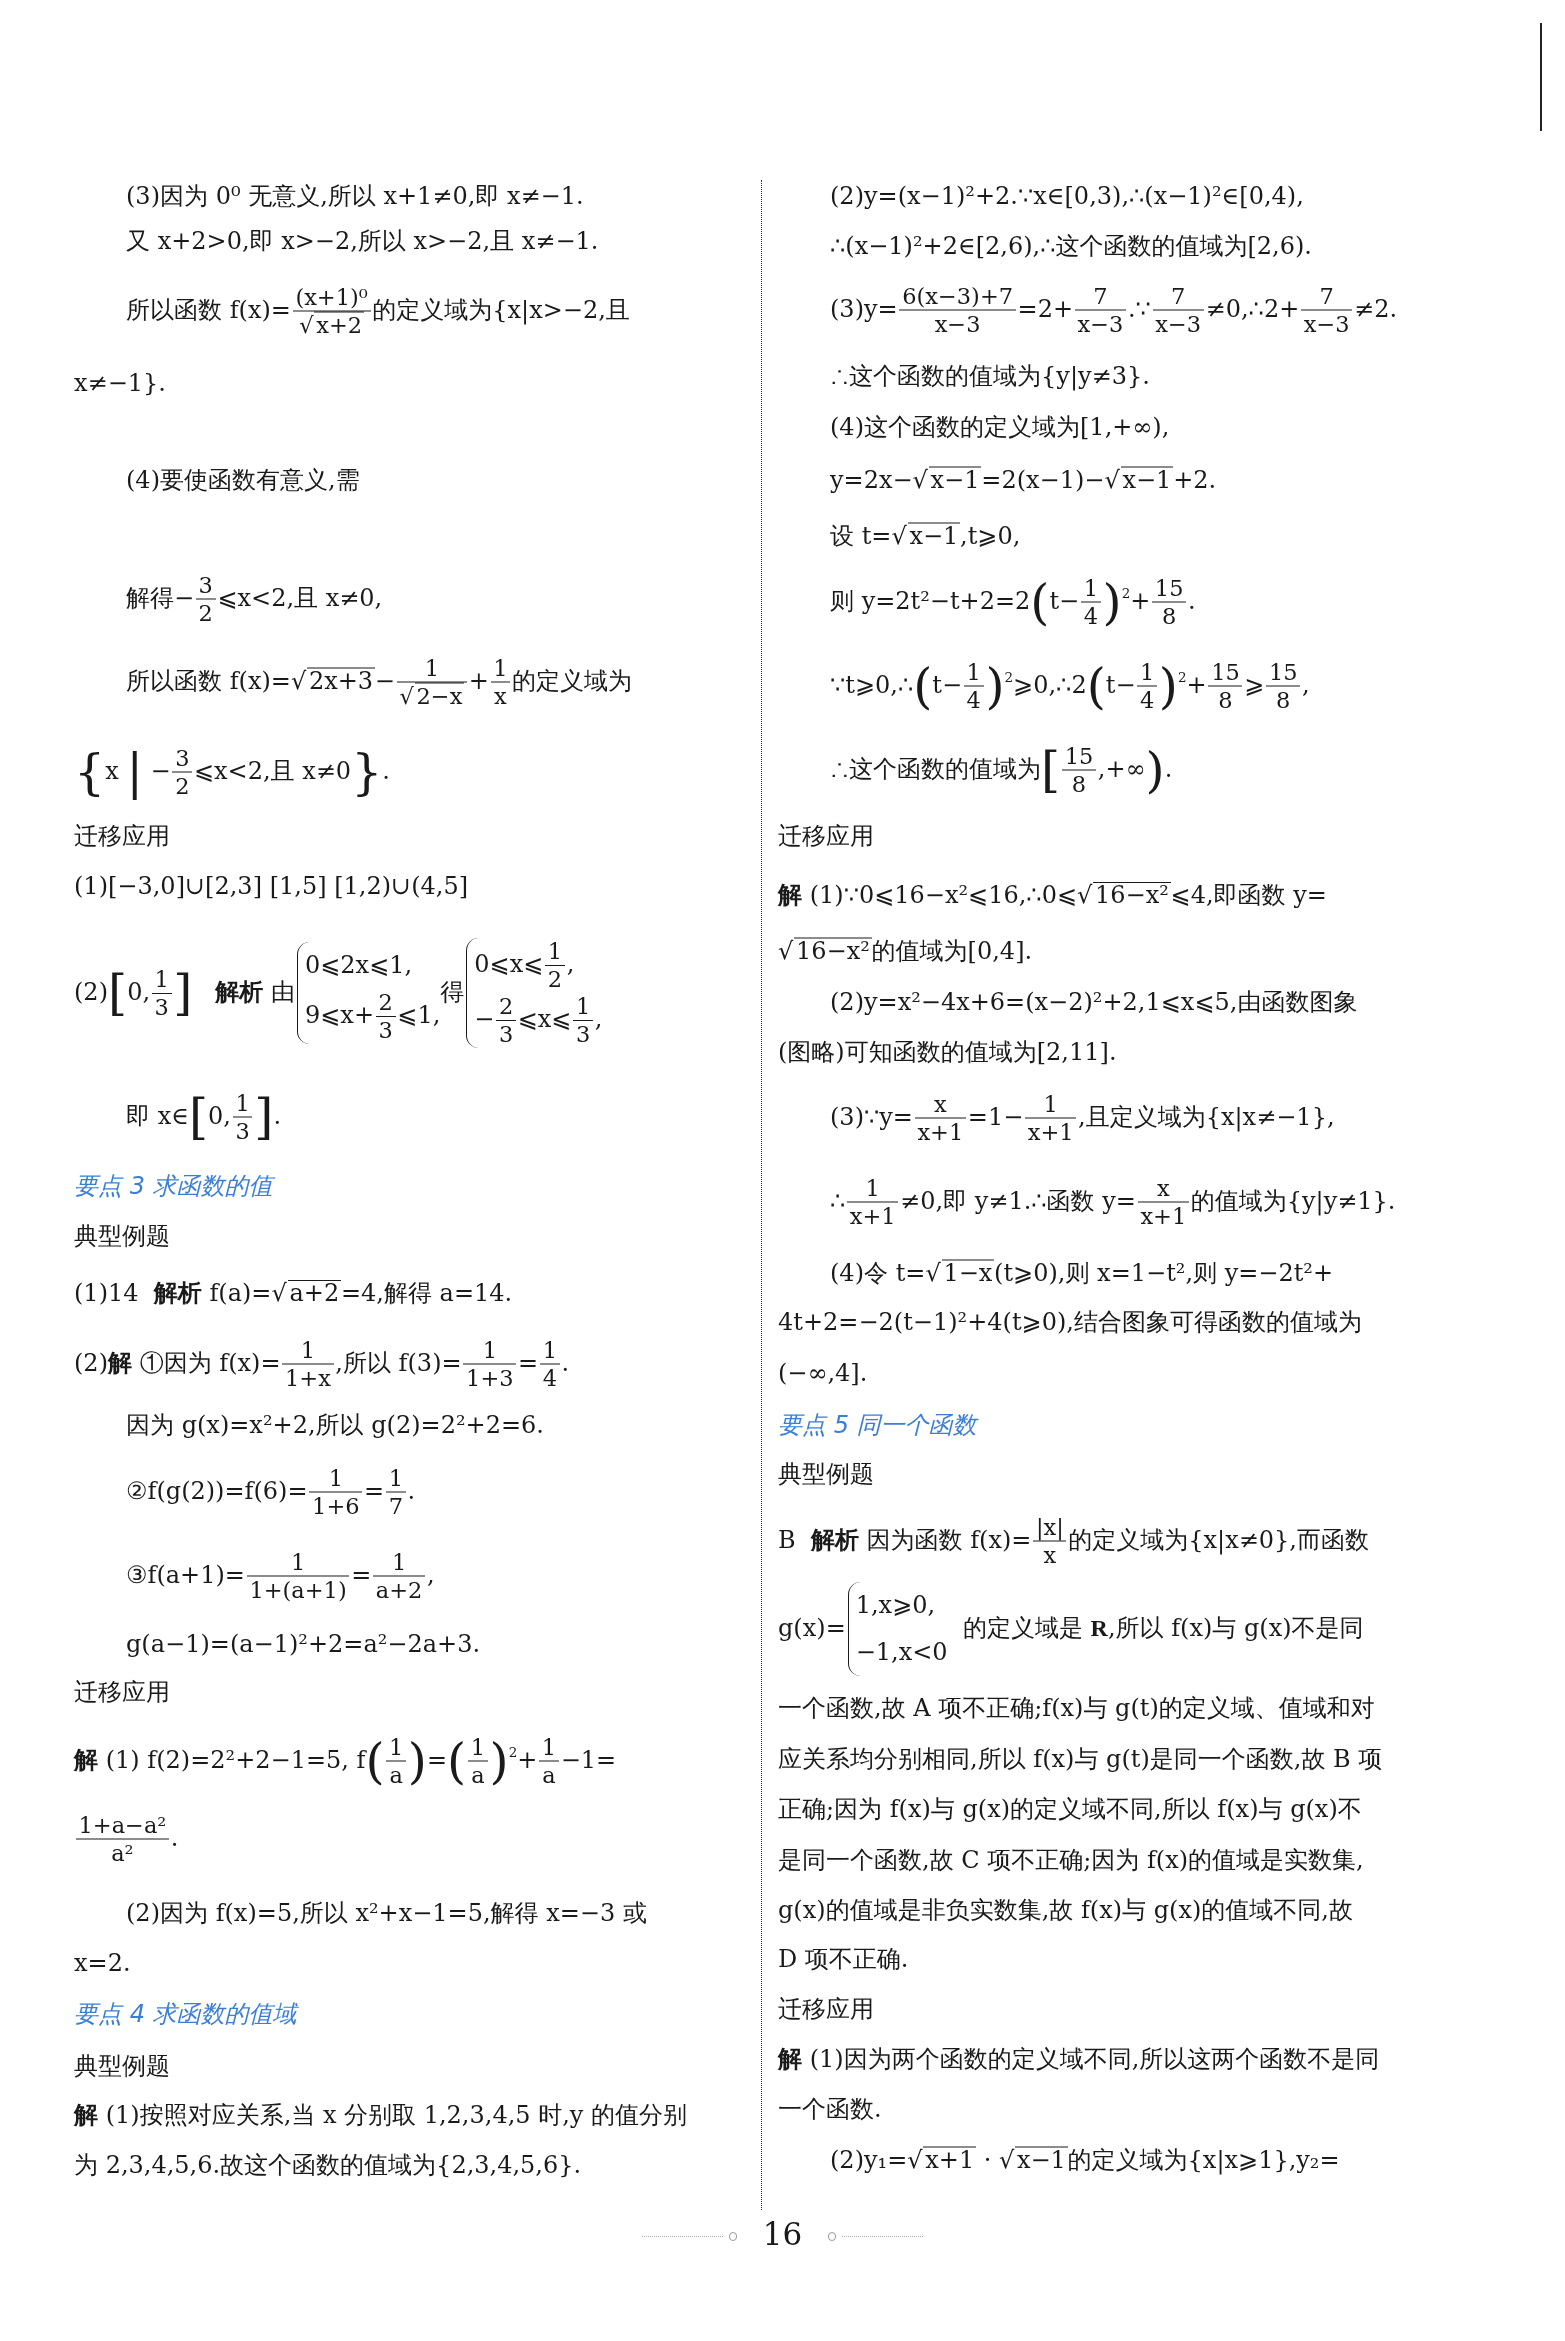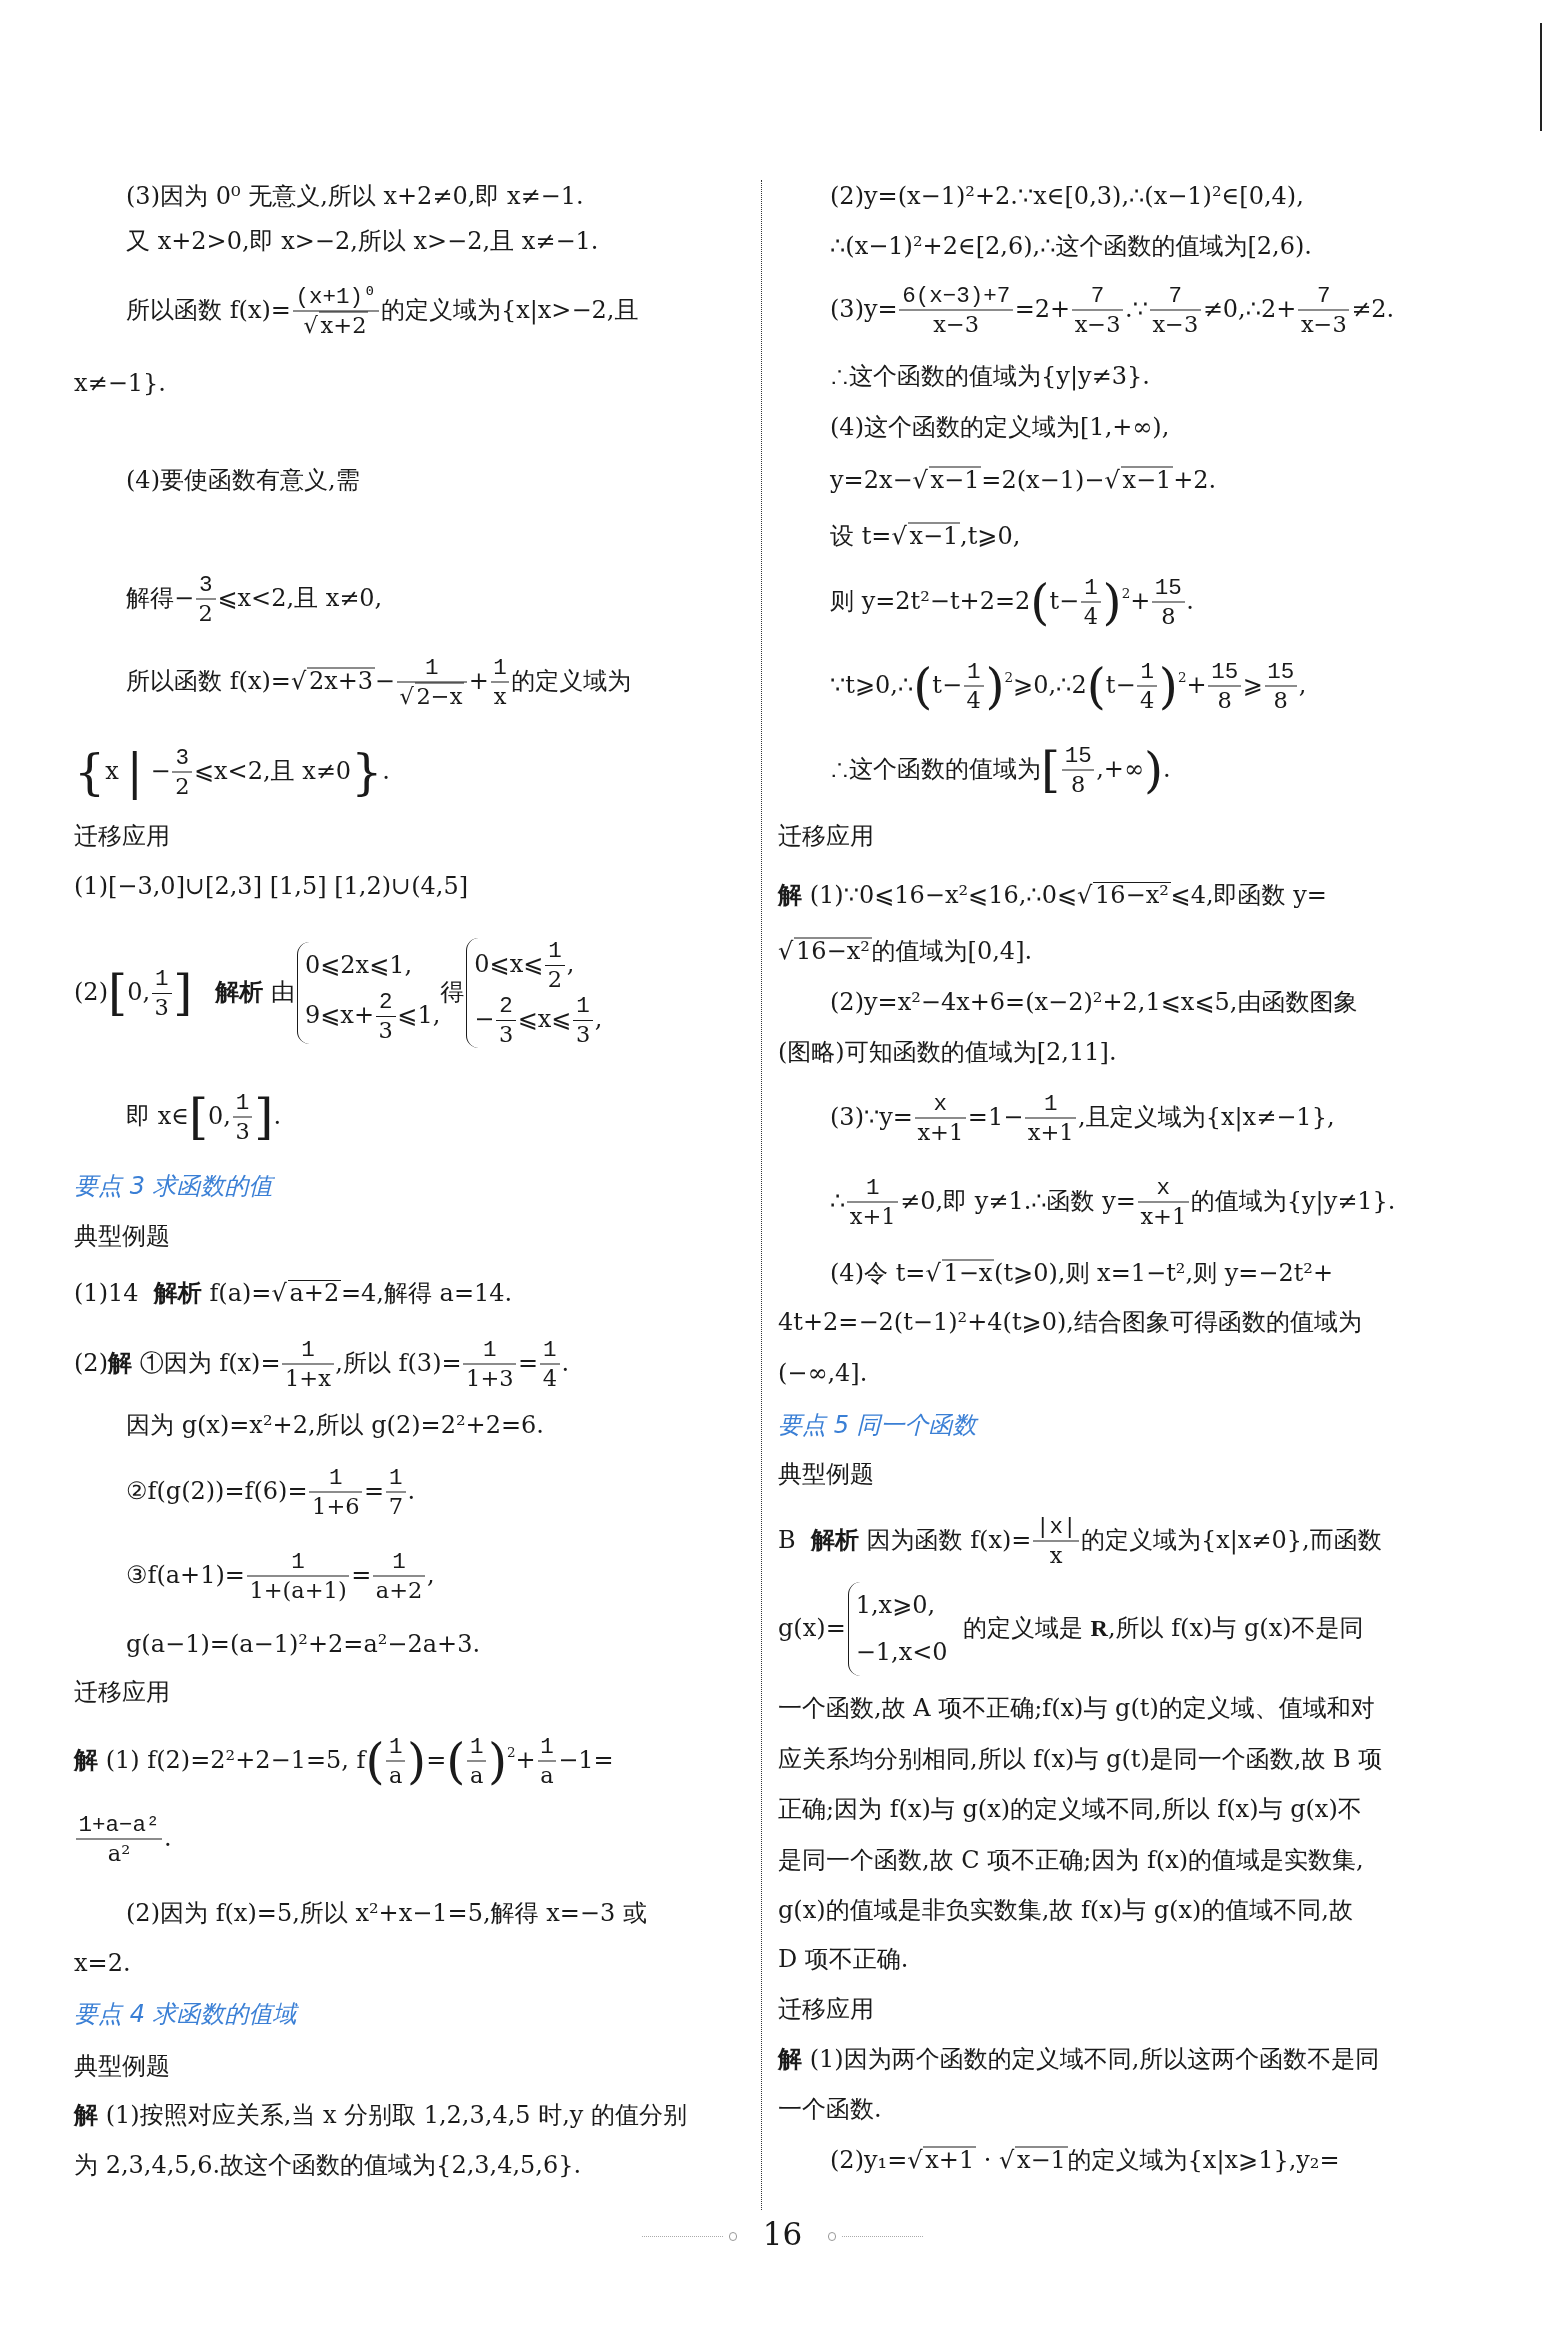--- a/index.html
+++ b/index.html
@@ -5,41 +5,41 @@
   html,body{margin:0;padding:0;background:#ffffff;}
   body{width:1565px;height:2342px;position:relative;overflow:hidden;
        font-family:"DejaVu Serif","Liberation Serif",serif;color:#1a1a1a;font-size:24px;}
   .ln{position:absolute;white-space:nowrap;line-height:31px;transform:translateY(-50%);}
   .r{font-family:"Liberation Serif","DejaVu Serif",serif;}
   .b{font-weight:bold;}
   .hd{font-family:"DejaVu Sans","Liberation Sans",sans-serif;font-size:24px;text-align:right;}
   .blue{color:#3a7fd5;font-style:italic;}
   .frac{display:inline-block;vertical-align:middle;text-align:center;margin:0 1.8px;font-size:22.5px;line-height:27px;}
   .frac>span{display:block;padding:0 2.7px;}
-  .frac>span.num{border-bottom:1.8px solid #1a1a1a;font-family:Liberation Mono, monospace;}
+  .frac>span.num{border-bottom:1.8px solid #1a1a1a;}
   .sqrt{display:inline-block;border-top:1.8px solid #1a1a1a;padding:0 1.8px;margin-left:0.9px;line-height:25px;text-align:center;}
   .sqrt-sign{font-family:"DejaVu Serif",serif;font-style:normal;}
   sup{font-size:13.5px;vertical-align:10.8px;}
   .brace{display:inline-block;vertical-align:middle;border-left:1.8px solid #1a1a1a;border-radius:12.6px 0 0 12.6px;padding-left:7.2px;margin-left:1.8px;}
   .brace>div{line-height:47px;}
   .big{font-size:49px;vertical-align:middle;font-family:"DejaVu Serif",serif;font-weight:lighter;}
   .divider{position:absolute;left:761px;top:180px;height:2030px;border-left:1.8px dotted #333;}
   .edge{position:absolute;left:1540px;top:22.5px;height:108px;border-left:2.7px solid #222;}
   .pager{position:absolute;left:0;width:1565px;top:2216px;text-align:center;font-size:31px;font-family:"DejaVu Serif",serif;}
   .pline{display:inline-block;width:81px;border-top:1.8px dotted #aaa;vertical-align:middle;margin:0 5.4px;}
   .pdot{display:inline-block;width:6.3px;height:6.3px;border:1.4px solid #999;border-radius:50%;vertical-align:middle;}
 </style>
 </head>
 <body>
 
 <div class="edge"></div>
 <div class="divider"></div>
 
 <div>
-  <div class="ln" style="left:126px;top:196px">(3)因为 0⁰ 无意义,所以 x+2≠0,即 x≠−1.</div>
+  <div class="ln" style="left:126px;top:196px">(3)因为 0⁰ 无意义,所以 x+1≠0,即 x≠−1.</div>
   <div class="ln" style="left:126px;top:241px">又 x+2&gt;0,即 x&gt;−2,所以 x&gt;−2,且 x≠−1.</div>
   <div class="ln" style="left:126px;top:311px">
     <span>所以函数 f(x)=</span><span class="frac"><span class="num">(x+1)⁰</span><span><span class="sqrt-sign">√</span><span class="sqrt">x+2</span></span></span><span>的定义域为{x|x&gt;−2,且</span>
   </div>
   <div class="ln" style="left:74px;top:383px">x≠−1}.</div>
 
   <div class="ln" style="left:126px;top:480px">
     <span>(4)要使函数有意义,需</span>
   </div>
   <div class="ln" style="left:126px;top:599px">

